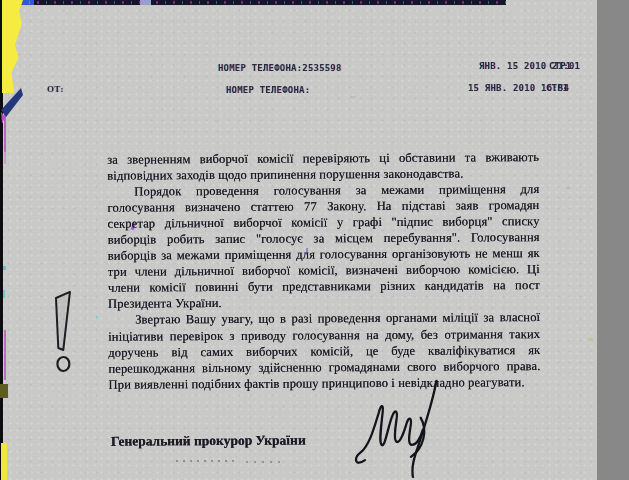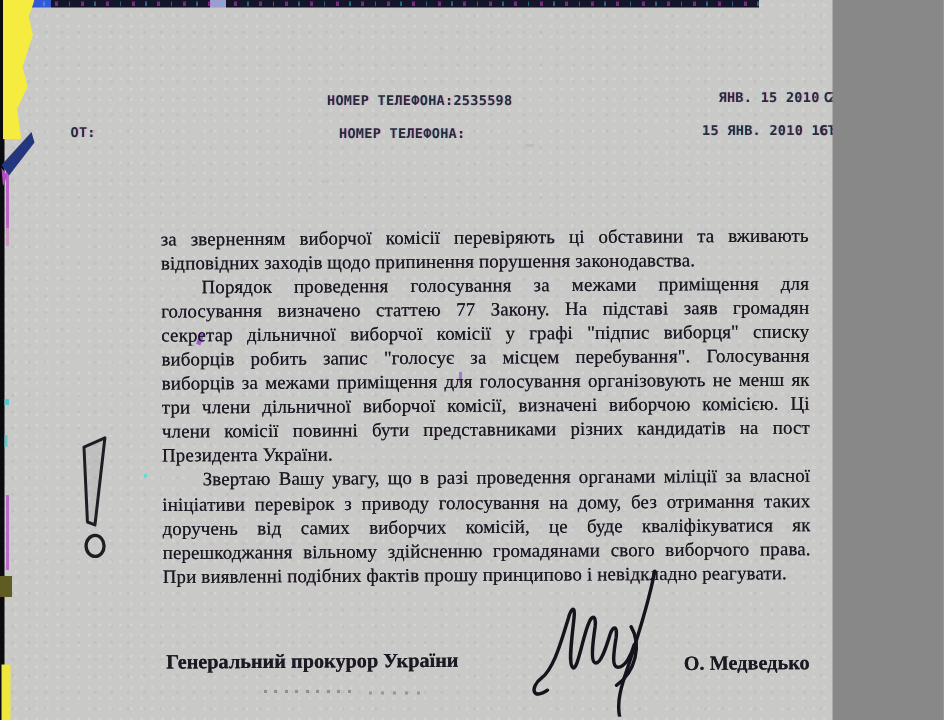--- a/index.html
+++ b/index.html
@@ -1,37 +1,37 @@
 <!DOCTYPE html>
 <html><head>
 <meta charset="utf-8">
 <style>
   html,body{margin:0;padding:0;background:#888;}
   #stage{
-    position:relative;width:555px;height:480px;overflow:hidden;
+    position:relative;width:597px;height:480px;overflow:hidden;
     background:#c9c9c7;
     background-image:
       radial-gradient(rgba(255,255,255,.16) 1px, transparent 1.2px),
       radial-gradient(rgba(120,120,132,.10) 1px, transparent 1.2px);
     background-size:7px 7px, 11px 11px;
     background-position:0 0, 3px 5px;
     font-family:"Liberation Serif", serif;
   }
   
   .faxtxt{
     position:absolute;
     font-family:"DejaVu Sans Mono", monospace;
     font-size:9px;line-height:10px;font-weight:bold;
     color:#2b2b36;letter-spacing:.2px;white-space:pre;
     text-shadow:.7px 0 rgba(225,70,205,.30), -.7px 0 rgba(70,200,225,.28);
   }
   #fax-phone1{left:218px;top:63px;}
   #fax-date1{left:479px;top:61px;}
   #fax-page1{left:549px;top:61px;}
-  #fax-from{left:47px;top:84px;}
+  #fax-from{left:47px;top:84px;font-family:Liberation Serif, serif;}
   #fax-phone2{left:226px;top:85px;text-align:center;}
   #fax-date2{left:468px;top:83px;}
   #fax-page2{left:546px;top:83px;}
   
   #letter{position:absolute;left:0;top:0;width:629px;height:480px;
           transform:rotate(-0.35deg);transform-origin:60px 300px;}
   #body-lines{
     position:absolute;left:108px;top:152px;width:432px;
     font-size:12.6px;line-height:16.05px;color:#18181d;
     letter-spacing:.1px;
@@ -150,16 +150,15 @@
         <path d="M 14,80 C 4,87 2,78 10,72 C 19,65 24,45 28,33
                  C 30,25 33,23 32,32 C 30,49 28,63 31,65
                  C 34,68 38,43 42,35 C 44,30 47,30 46,38
                  C 44,51 43,61 46,62 C 50,63 54,49 56,43
                  C 58,37 61,37 60,45 C 58,57 57,65 61,65
                  C 66,65 70,57 72,50"></path>
         <path d="M 70,38 C 77,50 73,68 60,77"></path>
       </g>
     </svg>
 
-    <div class="sig-name">О. Медведько</div>
   </div>
 
 </div>
 
 </body></html>

